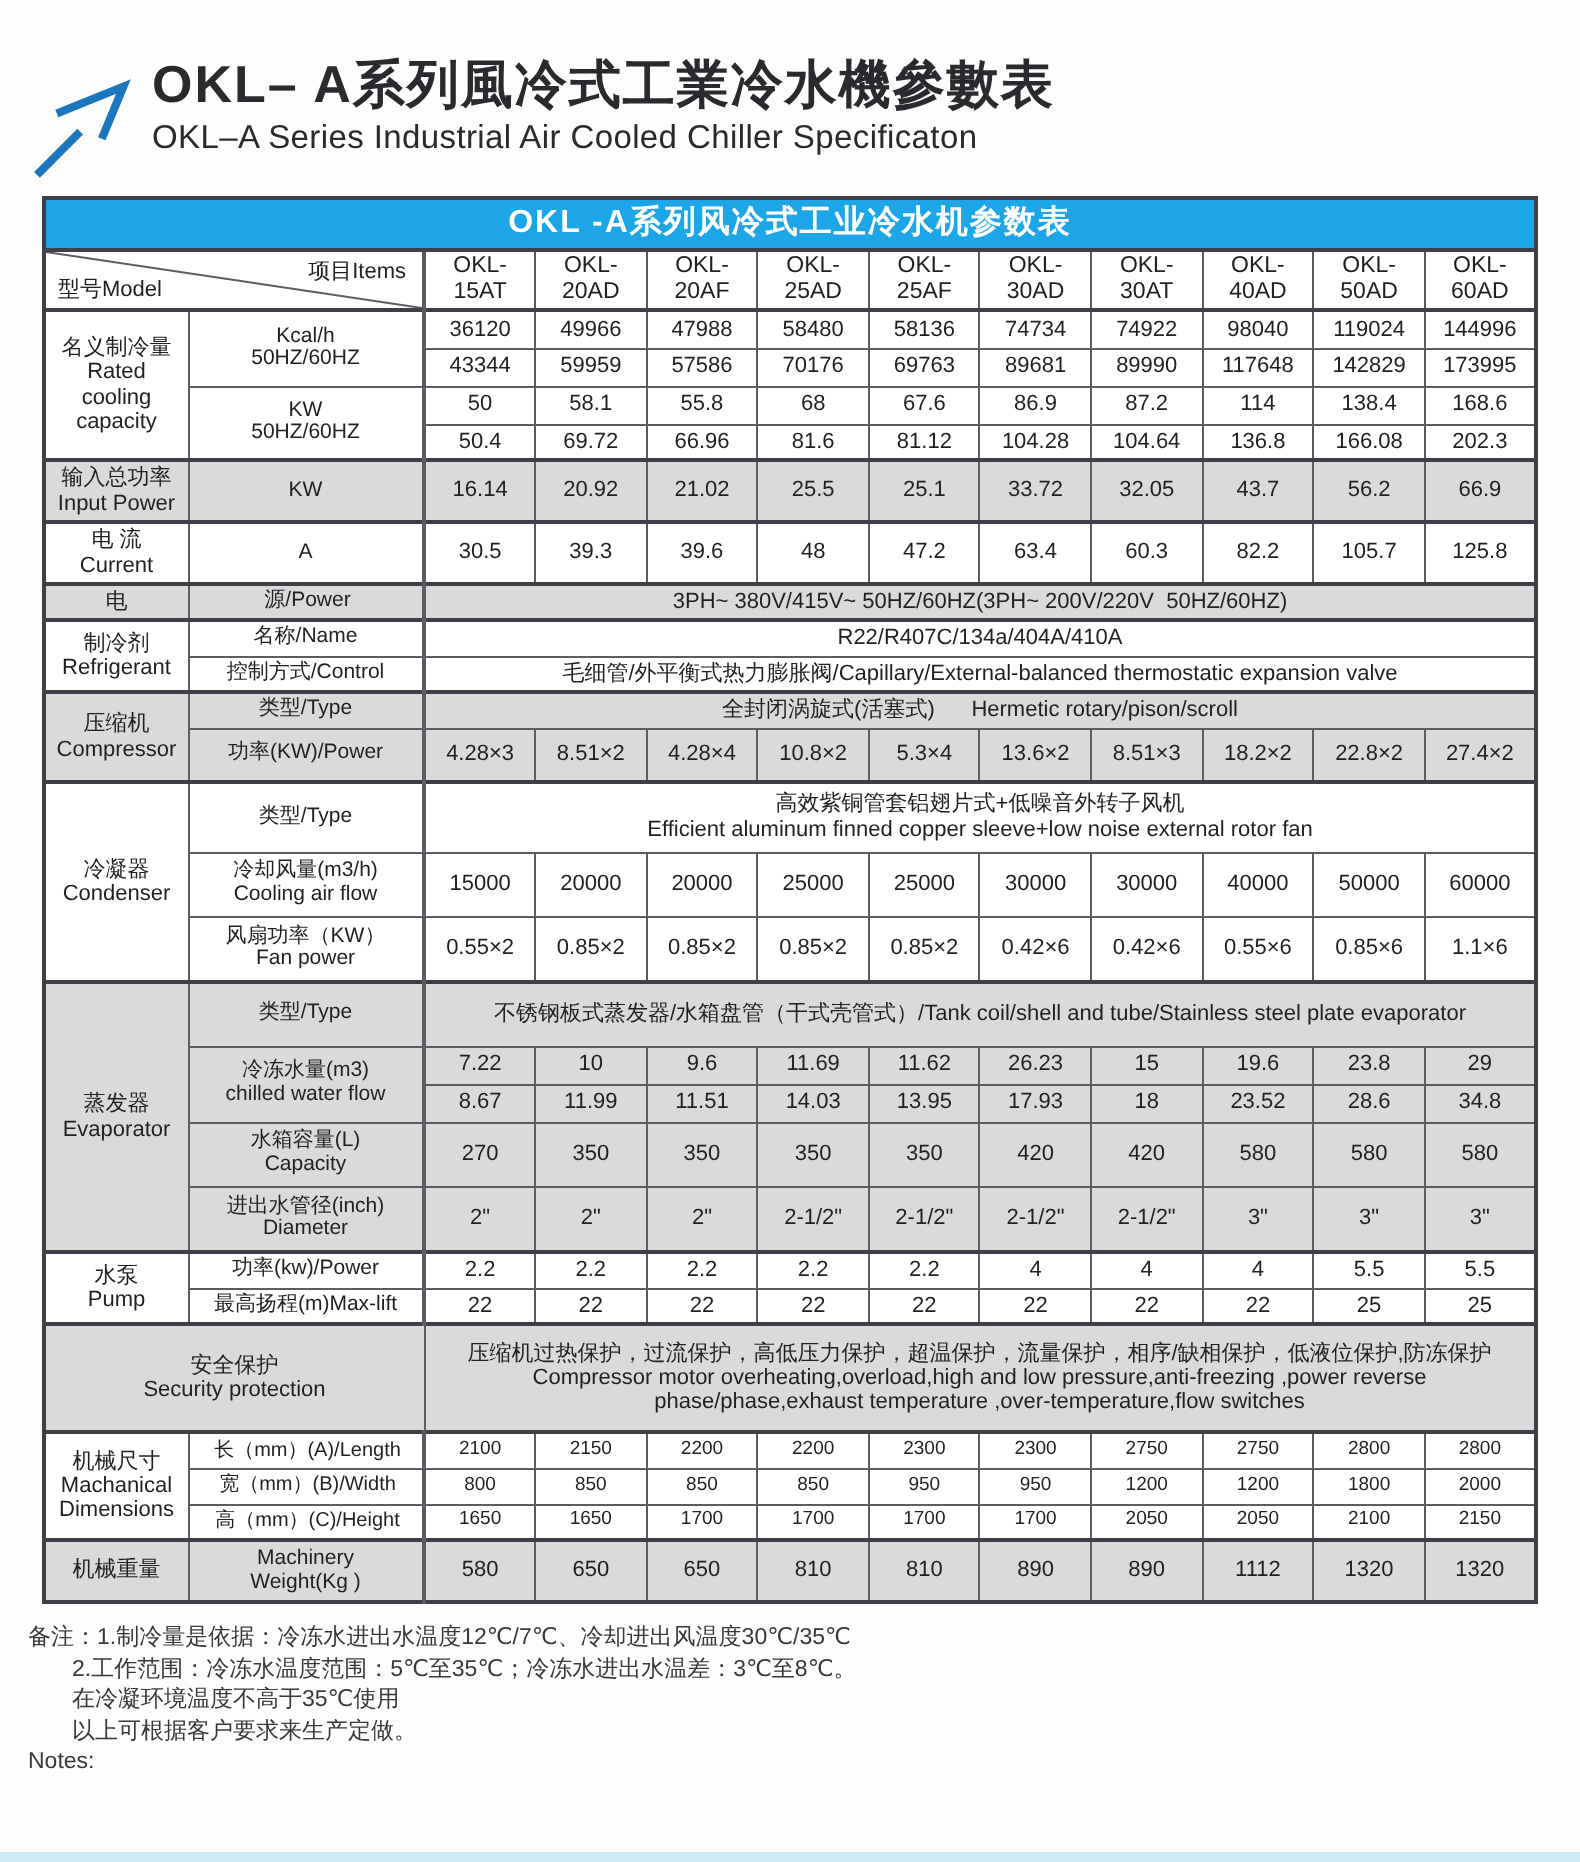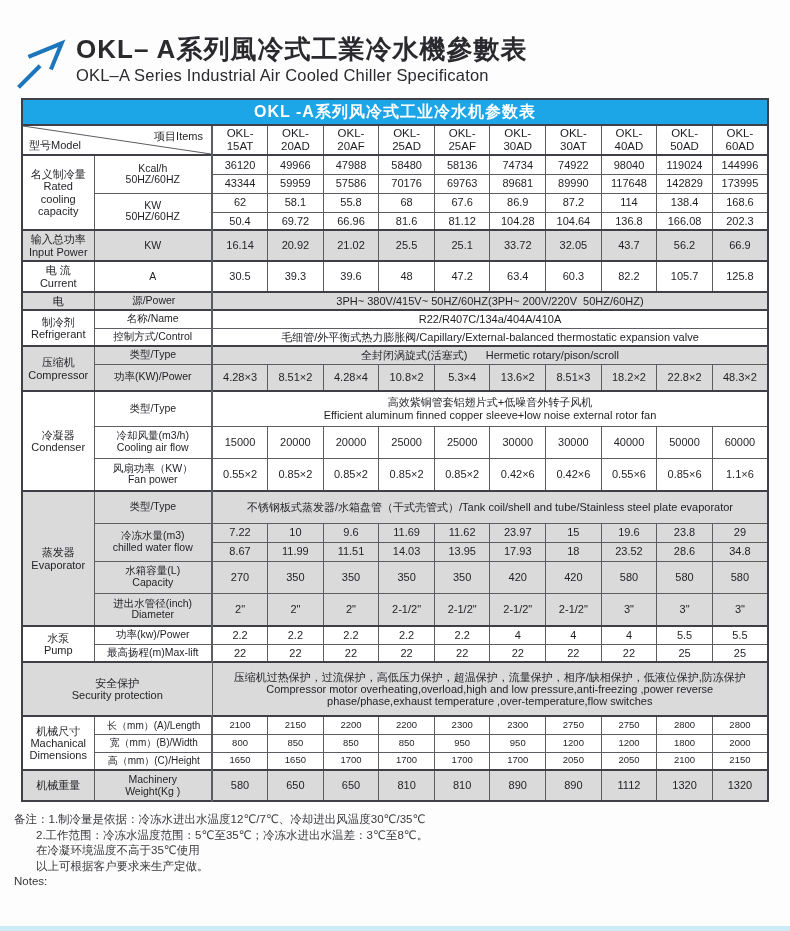--- a/index.html
+++ b/index.html
@@ -1,18 +1,18 @@
 <!DOCTYPE html>
 <html style="--accent-blue: #1ca6e8; --arrow-blue: #1b76bd; --row-shade: #dadada; --strip-blue: #cdeaf7; --border: #5c5c63; --border-dark: #3f3f47;"><head>
 <meta charset="utf-8">
 <style>
   *{margin:0;padding:0;box-sizing:border-box}
   html,body{width:790px;height:931px;overflow:hidden}
   body{font-family:"Liberation Sans","DejaVu Sans",sans-serif;background:#fdfdfd;position:relative;color:#222226}
-  .hdr{position:absolute;left:14px;top:28px;display:flex;align-items:center}
+  .hdr{position:absolute;left:14px;top:28px;display:flex;align-items:flex-start}
   .arrow-box{width:54px;height:56px;margin-top:8px;flex:0 0 auto}
   .titles{margin-left:8px}
   .t-cn{font-size:26px;font-weight:bold;color:#2a2a2e;letter-spacing:1px;line-height:1.15}
   .t-en{font-size:16.5px;color:#2a2a2e;margin-top:2px;letter-spacing:.2px}
   table{position:absolute;left:21px;top:98px;width:748px;border-collapse:collapse;table-layout:fixed;border:2px solid var(--border-dark,#3f3f47)}
   td{border:1px solid var(--border,#5c5c63);font-size:11px;text-align:center;vertical-align:middle;line-height:1.12;padding:0 1px;background:#fff;color:#1f1f24;word-wrap:break-word}
   tr.shade td{background:var(--row-shade,#dadada)}
   tr.sec td{border-top:2px solid var(--border-dark,#3f3f47)}
   td.ttl{background:var(--accent-blue,#1ca6e8);color:#fff;font-size:16px;font-weight:bold;height:26px;letter-spacing:1px;border-bottom:2px solid var(--border-dark,#3f3f47)}
   tr.mhead{height:30px}
@@ -109,21 +109,21 @@
         <td class="v">70176</td>
         <td class="v">69763</td>
         <td class="v">89681</td>
         <td class="v">89990</td>
         <td class="v">117648</td>
         <td class="v">142829</td>
         <td class="v">173995</td>
       </tr>
       <tr style="height: 19px;">
         <td class="l" rowspan="2">KW<br>50HZ/60HZ</td>
-        <td class="v">62</td>
+        <td class="v">50</td>
         <td class="v">58.1</td>
         <td class="v">55.8</td>
         <td class="v">68</td>
         <td class="v">67.6</td>
         <td class="v">86.9</td>
         <td class="v">87.2</td>
         <td class="v">114</td>
         <td class="v">138.4</td>
         <td class="v">168.6</td>
       </tr>
@@ -190,21 +190,21 @@
         <td class="l">功率(KW)/Power</td>
         <td class="v">4.28×3</td>
         <td class="v">8.51×2</td>
         <td class="v">4.28×4</td>
         <td class="v">10.8×2</td>
         <td class="v">5.3×4</td>
         <td class="v">13.6×2</td>
         <td class="v">8.51×3</td>
         <td class="v">18.2×2</td>
         <td class="v">22.8×2</td>
-        <td class="v">48.3×2</td>
+        <td class="v">27.4×2</td>
       </tr>
       <tr class="sec" style="height: 35px;">
         <td class="g" rowspan="3">冷凝器<br>Condenser</td>
         <td class="l">类型/Type</td>
         <td class="s" colspan="10">高效紫铜管套铝翅片式+低噪音外转子风机<br>Efficient aluminum finned copper sleeve+low noise external rotor fan</td>
       </tr>
       <tr style="height: 32px;">
         <td class="l">冷却风量(m3/h)<br>Cooling air flow</td>
         <td class="v">15000</td>
         <td class="v">20000</td>
@@ -235,21 +235,21 @@
         <td class="l">类型/Type</td>
         <td class="s" colspan="10">不锈钢板式蒸发器/水箱盘管（干式壳管式）/Tank coil/shell and tube/Stainless steel plate evaporator</td>
       </tr>
       <tr class="shade" style="height: 19px;">
         <td class="l" rowspan="2">冷冻水量(m3)<br>chilled water flow</td>
         <td class="v">7.22</td>
         <td class="v">10</td>
         <td class="v">9.6</td>
         <td class="v">11.69</td>
         <td class="v">11.62</td>
-        <td class="v">23.97</td>
+        <td class="v">26.23</td>
         <td class="v">15</td>
         <td class="v">19.6</td>
         <td class="v">23.8</td>
         <td class="v">29</td>
       </tr>
       <tr class="shade" style="height: 19px;">
         <td class="v">8.67</td>
         <td class="v">11.99</td>
         <td class="v">11.51</td>
         <td class="v">14.03</td>

